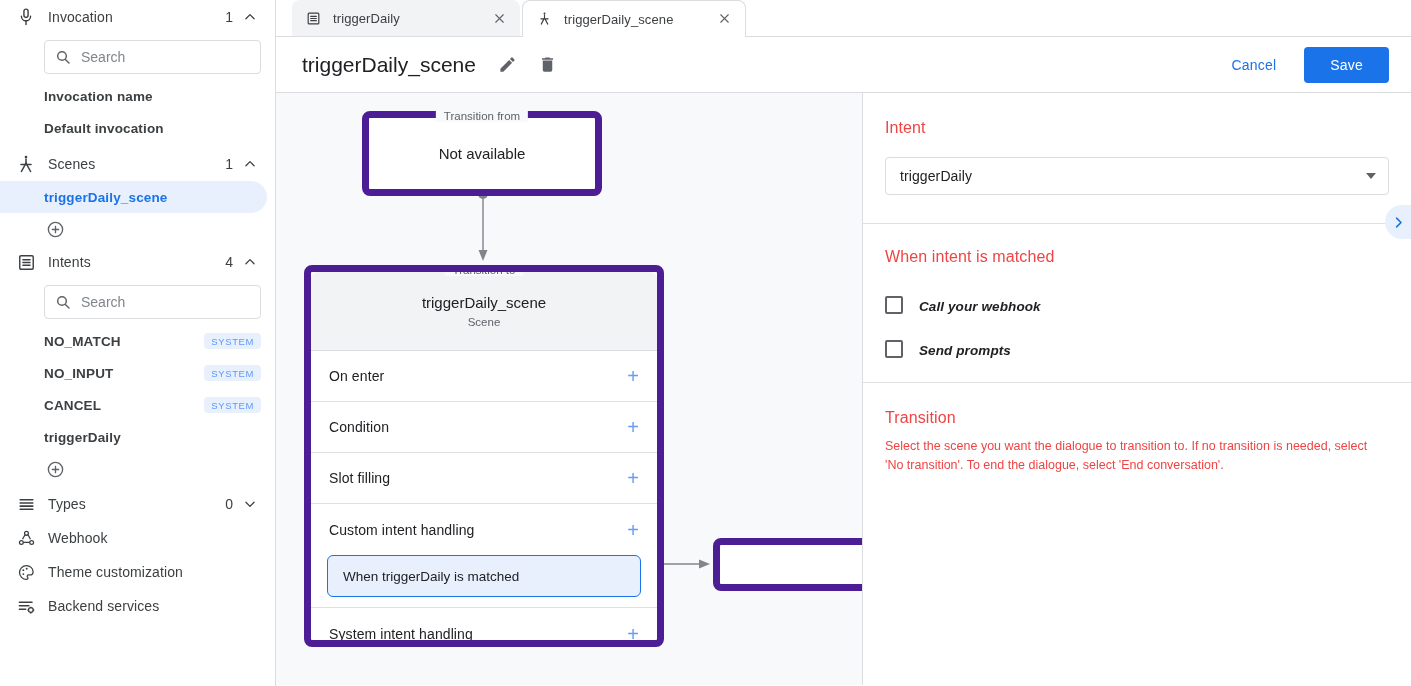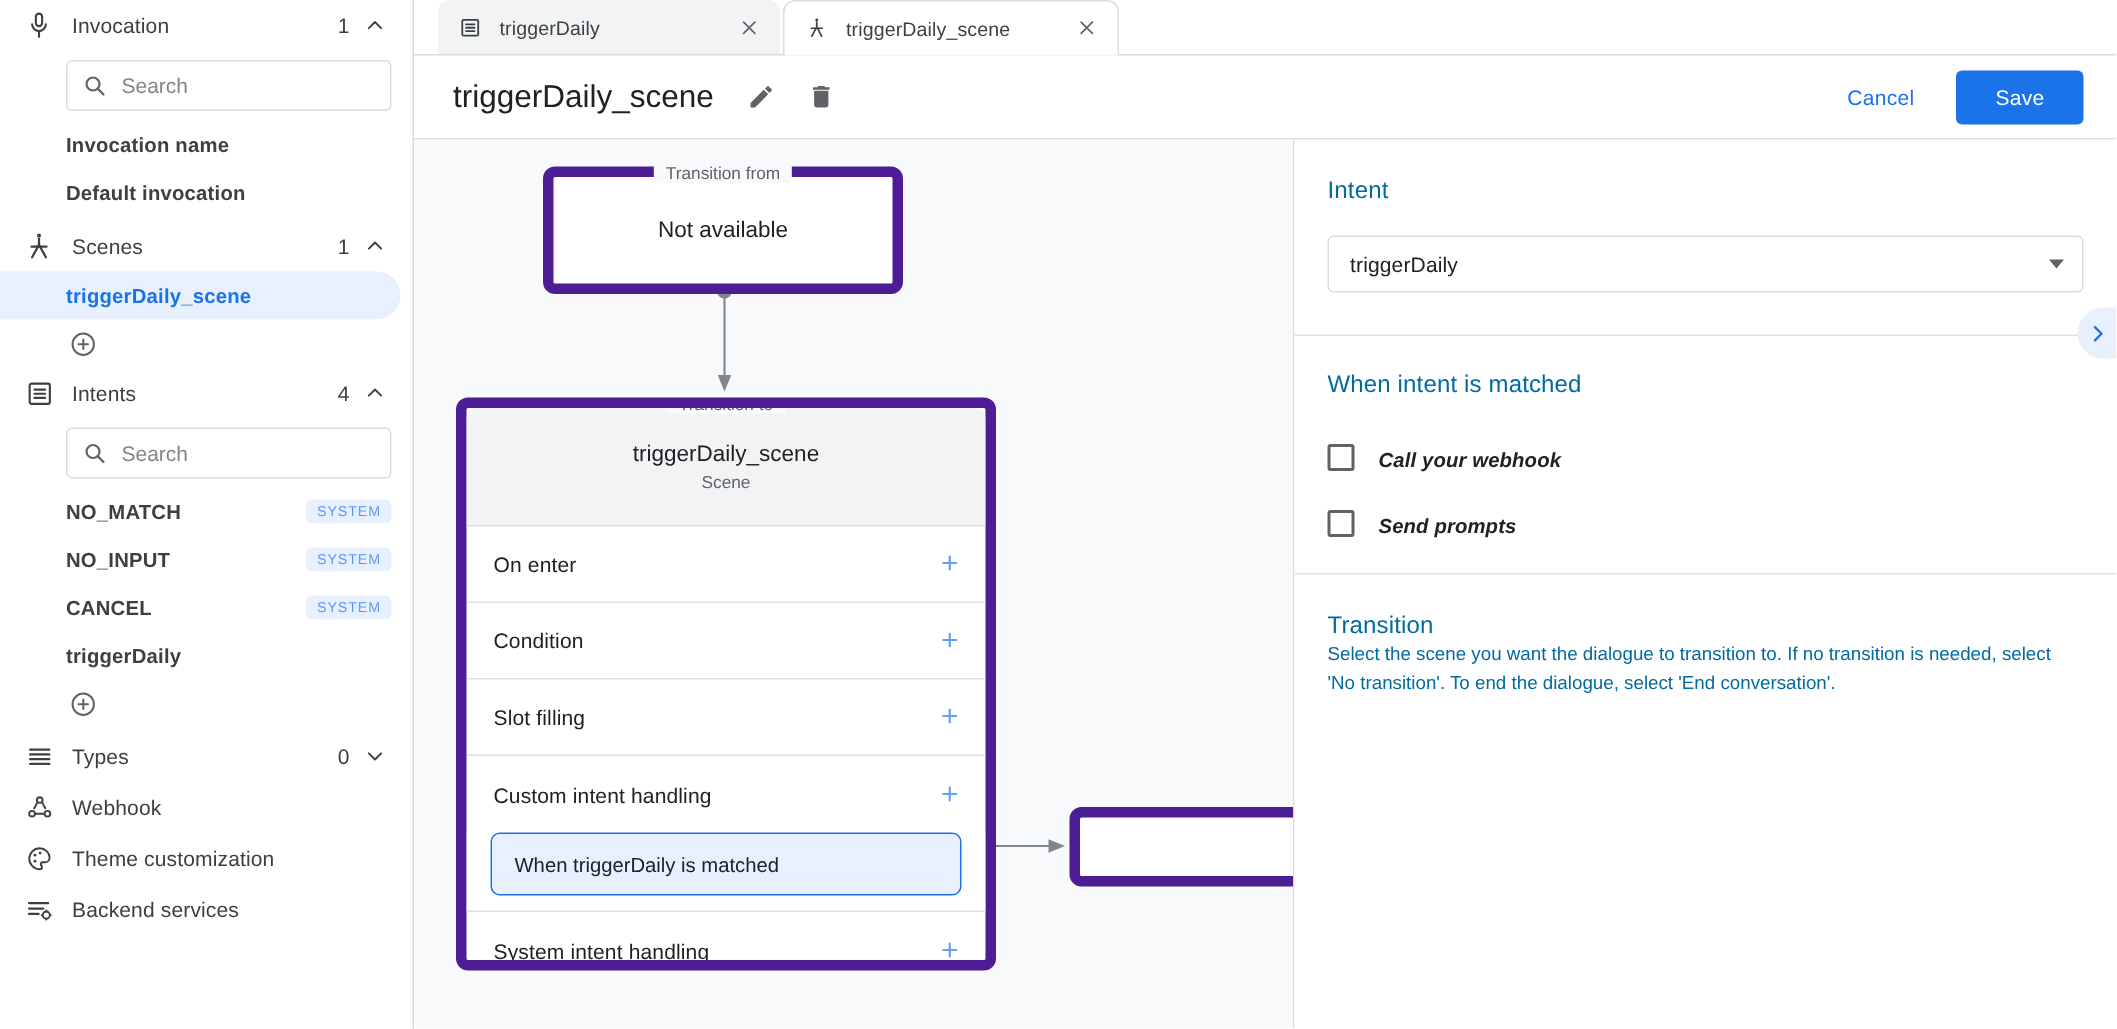--- a/index.html
+++ b/index.html
@@ -161,22 +161,22 @@
 
   .canvas svg.edges { position: absolute; left:0; top:0; width:100%; height:100%; pointer-events:none; }
 
   
   .panel {
     width: 548px; flex: 0 0 548px; background: #fff;
     position: relative; overflow: hidden;
   }
   .panel-sec { padding: 26px 22px 26px 22px; }
   .panel-sec.s1 { padding-bottom: 28px; }
-  .p-title { font-size: 16px; color: #0369a1; letter-spacing:.1px; }
-  .p-desc { font-size: 12.5px; color: #0369a1; line-height: 1.5; margin-top: 0; }
+  .p-title { font-size: 16px; color: #ef4444; letter-spacing:.1px; }
+  .p-desc { font-size: 12.5px; color: #ef4444; line-height: 1.5; margin-top: 10px; }
   .select {
     margin-top: 20px; height: 38px; border: 1px solid #dadce0; border-radius: 4px;
     display: flex; align-items: center; padding: 0 12px 0 14px;
     font-size: 14px; color: #202124; cursor: pointer; background:#fff;
   }
   .select .sel-val { flex: 1 1 auto; letter-spacing:.1px; }
   .select .caret {
     width:0;height:0;border-left:5px solid transparent;border-right:5px solid transparent;
     border-top:6px solid #5f6368;
   }

